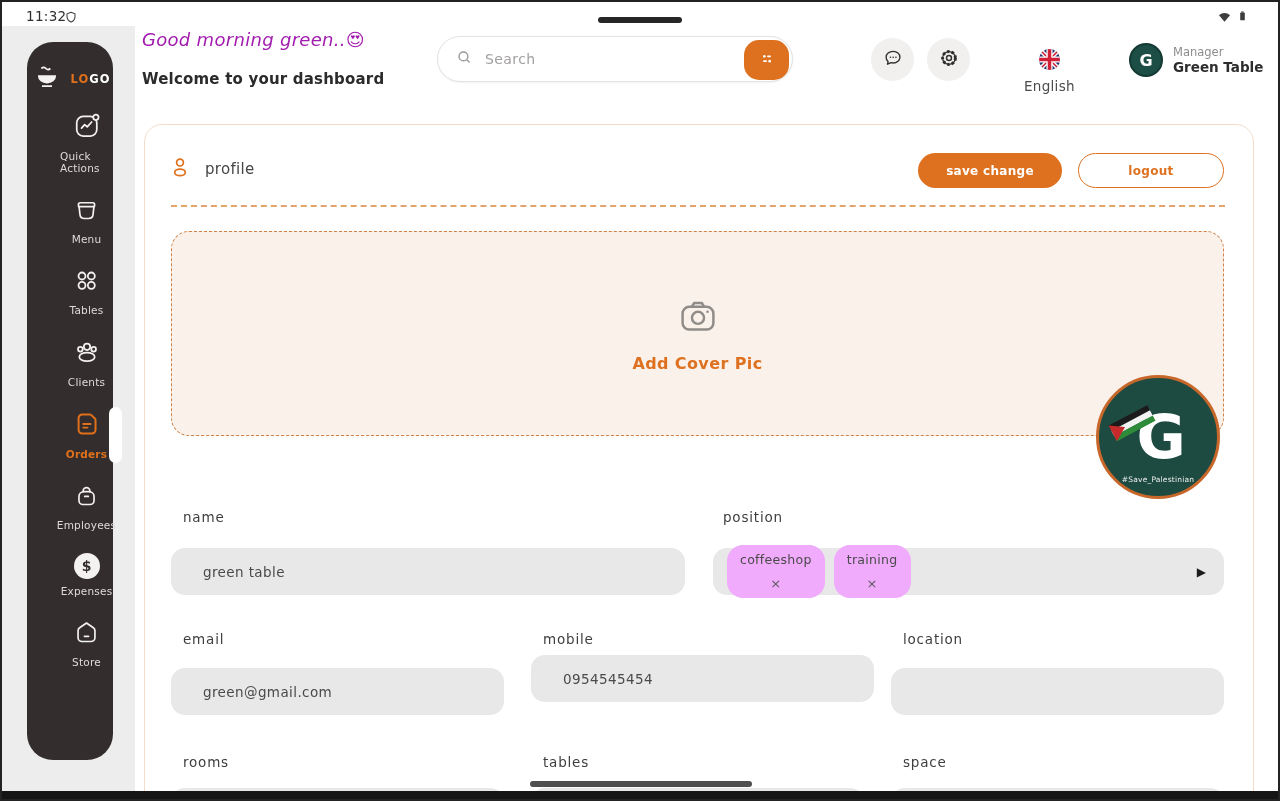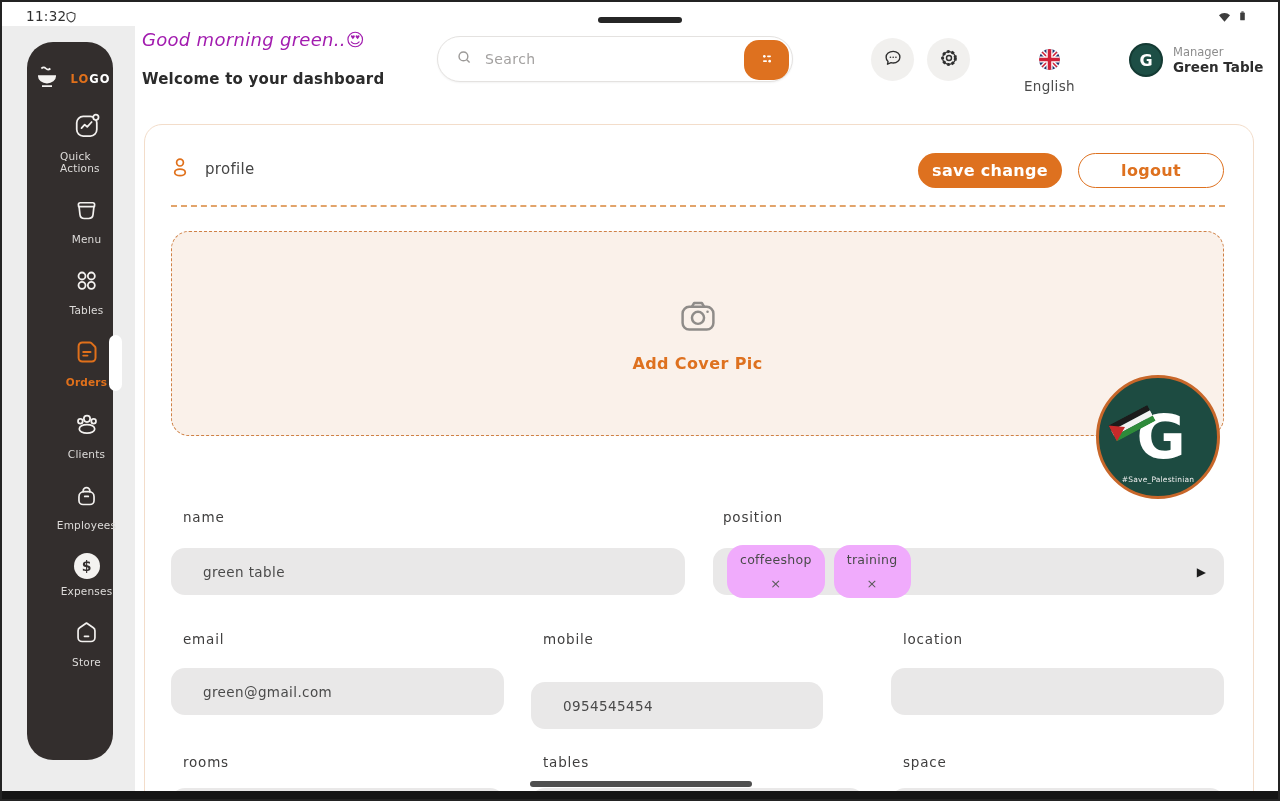--- a/index.html
+++ b/index.html
@@ -54,21 +54,21 @@
                  border:2px solid #143a33; }
   .acct-role { font-size:11.5px; color:#8c8c8c; }
   .acct-name { font-size:13.5px; font-weight:bold; color:#2d2d2d; }
 
   
   .card { position:absolute; left:142px; top:122px; width:1110px; height:700px;
           background:#fff; border:1px solid #f3ddca; border-radius:18px; }
   .sec-title { position:absolute; left:23px; top:30px; display:flex; align-items:center; gap:13px; }
   .sec-title span { font-size:15px; color:#454545; letter-spacing:.3px; }
   .btn { position:absolute; top:28px; height:35px; border-radius:17.5px; font-family:"DejaVu Sans", sans-serif;
-         font-size:16px; font-weight:bold; letter-spacing:.3px; cursor:pointer; }
+         font-size:12px; font-weight:bold; letter-spacing:.3px; cursor:pointer; }
   .btn-save { left:773px; width:144px; background:#de711f; color:#fff; border:none; }
   .btn-logout { left:933px; width:146px; background:#fff; color:#de711f; border:1.5px solid #de711f; }
   .divider { position:absolute; left:26px; top:80px; width:1054px; border-top:2px dashed #e2a46b; }
   .cover { position:absolute; left:26px; top:106px; width:1053px; height:205px; background:#faf1ea;
            border:1.6px dashed #cf8146; border-radius:18px; display:flex; flex-direction:column;
            align-items:center; justify-content:center; gap:12px; cursor:pointer; }
   .cover-label { font-size:16px; font-weight:bold; color:#de711f; letter-spacing:.4px; }
   .big-avatar { position:absolute; left:951px; top:250px; width:124px; height:124px; border-radius:50%;
                 background:#1d4b41; border:3px solid #c8672a; z-index:5; display:flex;
                 align-items:center; justify-content:center; }
@@ -159,41 +159,41 @@
           <circle cx="8" cy="8" r="3.1"></circle>
             <circle cx="16.3" cy="8" r="3.1"></circle>
           <circle cx="8" cy="16.3" r="3.1"></circle>
             <circle cx="16.3" cy="16.3" r="3.1"></circle>
         </svg>
       </span>
       <span class="nav-label">Tables</span>
     </div>
 
 
-    <div class="nav-item active">
-      <span class="active-pill"></span>
-      <span>
-        <svg width="28" height="28" viewBox="0 0 24 24" fill="none" stroke="#e0701b" stroke-width="1.7" stroke-linecap="round" stroke-linejoin="round">
-          <path d="M8 3.8h6.3c.6 0 1.1.2 1.5.6l2.9 2.9c.4.4.6.9.6 1.5V17a3.2 3.2 0 0 1-3.2 3.2H8A3.2 3.2 0 0 1 4.8 17V7A3.2 3.2 0 0 1 8 3.8z"></path>
-          <path d="M8.8 12h6.2M8.8 15.1h3.6"></path>
-        </svg>
-      </span>
-      <span class="nav-label">Orders</span>
-    </div>
-
     <div class="nav-item">
       <span>
         <svg width="28" height="28" viewBox="0 0 24 24" fill="none" stroke="#f3f1ef" stroke-width="1.5" stroke-linecap="round">
           <circle cx="12" cy="7.6" r="2.7"></circle>
           <circle cx="6.3" cy="9.6" r="2"></circle>
             <circle cx="17.7" cy="9.6" r="2"></circle>
           <ellipse cx="12" cy="16.2" rx="6.6" ry="3.7"></ellipse>
         </svg>
       </span>
       <span class="nav-label">Clients</span>
+    </div>
+
+    <div class="nav-item active">
+      <span class="active-pill"></span>
+      <span>
+        <svg width="28" height="28" viewBox="0 0 24 24" fill="none" stroke="#e0701b" stroke-width="1.7" stroke-linecap="round" stroke-linejoin="round">
+          <path d="M8 3.8h6.3c.6 0 1.1.2 1.5.6l2.9 2.9c.4.4.6.9.6 1.5V17a3.2 3.2 0 0 1-3.2 3.2H8A3.2 3.2 0 0 1 4.8 17V7A3.2 3.2 0 0 1 8 3.8z"></path>
+          <path d="M8.8 12h6.2M8.8 15.1h3.6"></path>
+        </svg>
+      </span>
+      <span class="nav-label">Orders</span>
     </div>
 
     <div class="nav-item">
       <span>
         <svg width="27" height="27" viewBox="0 0 24 24" fill="none" stroke="#f3f1ef" stroke-width="1.5" stroke-linecap="round" stroke-linejoin="round">
           <path d="M9 8.6V8a3 3 0 0 1 6 0v.6"></path>
           <path d="M5.3 13c0-2.5 2-4.4 4.5-4.4h4.4c2.5 0 4.5 1.9 4.5 4.4v3.4a3.6 3.6 0 0 1-3.6 3.6H8.9a3.6 3.6 0 0 1-3.6-3.6z"></path>
           <path d="M10.4 12.8h3.2"></path>
         </svg>
       </span>
@@ -334,21 +334,21 @@
       <span class="chip">
         <span>training</span>
         <span class="x">×</span>
       </span>
       <span class="tag-expand">▶</span>
     </div>
 
     <label class="f-label" style="left:38px; top:506px;">email</label>
     <input class="f-input" style="left: 26px; top: 543px; width: 333px;" value="green@gmail.com">
     <label class="f-label" style="left:398px; top:506px;">mobile</label>
-    <input class="f-input" style="left: 386px; top: 557px; width: 292px;" value="0954545454">
+    <input class="f-input" style="left: 386px; top: 530px; width: 343px;" value="0954545454">
     <label class="f-label" style="left:758px; top:506px;">location</label>
     <input class="f-input" style="left: 746px; top: 543px; width: 333px;" value="">
 
     <label class="f-label" style="left:38px; top:629px;">rooms</label>
     <input class="f-input" style="left: 26px; top: 663px; width: 333px;">
     <label class="f-label" style="left:398px; top:629px;">tables</label>
     <input class="f-input" style="left: 386px; top: 663px; width: 333px;">
     <label class="f-label" style="left:758px; top:629px;">space</label>
     <input class="f-input" style="left: 746px; top: 663px; width: 333px;">
   </section>

